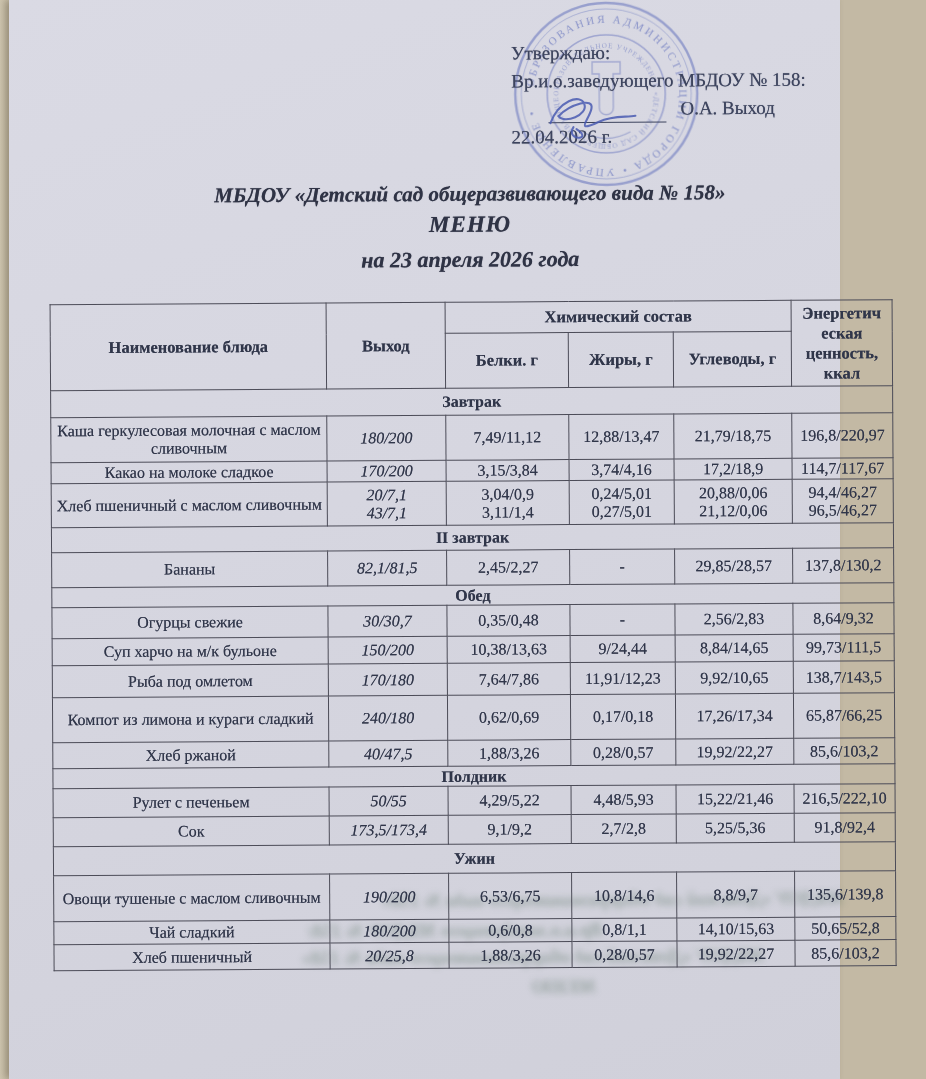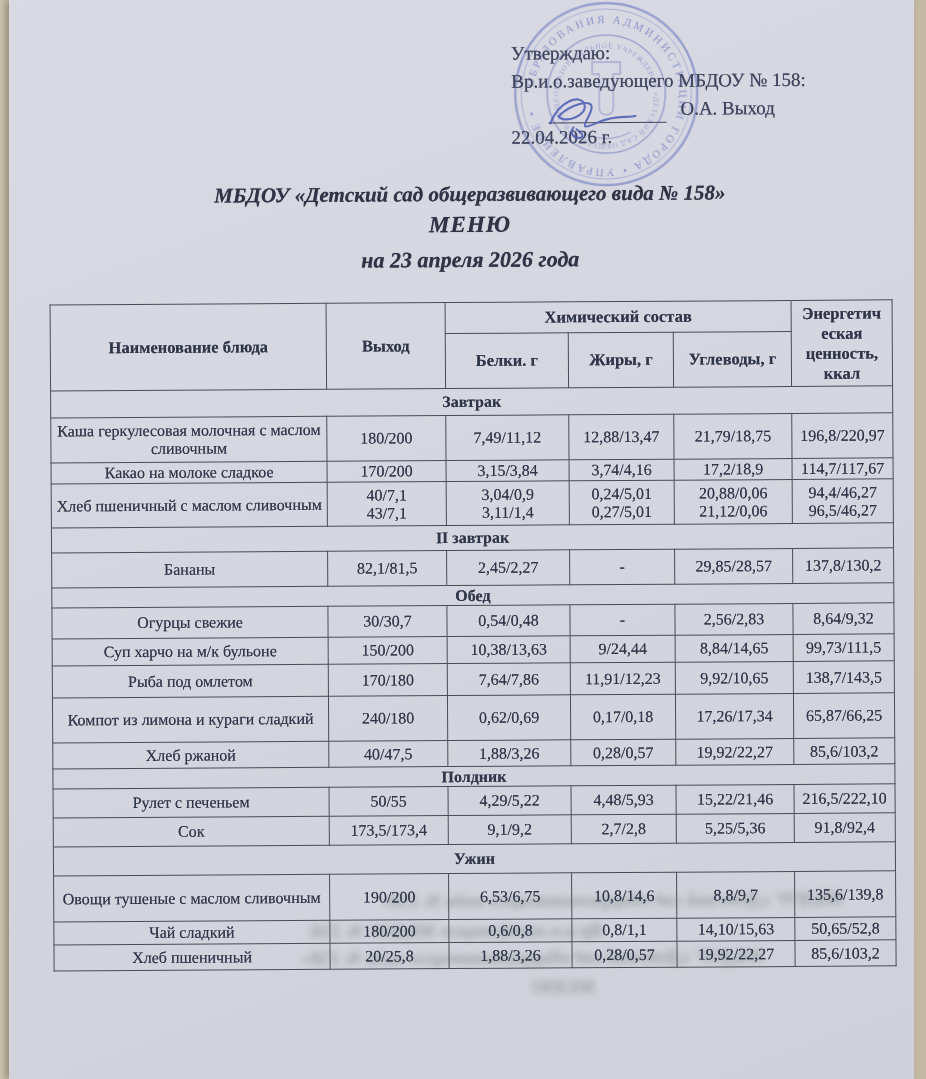--- a/index.html
+++ b/index.html
@@ -8,21 +8,21 @@
     background:#c3b9a4;
     font-family:"Liberation Serif","DejaVu Serif",serif;
     position:relative;
   }
   .photo{position:absolute;inset:0;}
   .desk-edge{
     position:absolute;left:0;top:0;width:22px;height:1079px;
     background:linear-gradient(90deg,#cfc6b0,#c9bfa9 60%,#b9ae97);
   }
   .paper{
-    position:absolute;left:9px;top:0;width:905px;height:1079px;
+    position:absolute;left:9px;top:0;width:831px;height:1079px;
     background:linear-gradient(160deg,#dadae4 0%,#d6d6e0 45%,#d0d0da 100%);
     box-shadow:-4px 0 7px rgba(60,50,30,.35);
   }
   .content{position:absolute;inset:0;transform:rotate(-.35deg);transform-origin:50% 50%;}
 
   
   .bleed{
     position:absolute;z-index:1;transform:scaleX(-1);
     filter:blur(3.2px);color:rgba(70,100,80,.40);
     font-weight:bold;font-style:italic;font-size:19px;white-space:nowrap;
@@ -67,21 +67,21 @@
     border:1.4px solid #4c4c58;
     padding:0 4px;overflow:hidden;
     font-size:16px;text-align:center;vertical-align:middle;
     white-space:pre-line;background:transparent;
   }
   table.menu th{font-weight:bold;font-size:16.5px;}
   th.va-top{vertical-align:top;padding-top:4px;}
   td.dish{text-align:left;padding-left:8px;font-size:16.5px;}
   td.section{font-weight:bold;font-size:17.5px;}
   td.va-top{vertical-align:top;padding-top:2px;}
-  td.out{font-size:16.5px;}
+  td.out{font-size:16.5px;font-style:italic;}
 </style>
 </head>
 <body>
 
 <div class="photo">
   <div class="desk-edge"></div>
 
   <div class="paper">
     <div class="content">
 
@@ -176,21 +176,21 @@
         <tr style="height:21px">
           <td class="dish">Какао на молоке сладкое</td>
           <td class="out">170/200</td>
           <td>3,15/3,84</td>
           <td>3,74/4,16</td>
           <td>17,2/18,9</td>
           <td>114,7/117,67</td>
         </tr>
         <tr style="height:44px">
           <td class="dish">Хлеб пшеничный с маслом сливочным</td>
-          <td class="out">40/7,1
+          <td class="out">20/7,1
 43/7,1</td>
           <td>3,04/0,9
 3,11/1,4</td>
           <td>0,24/5,01
 0,27/5,01</td>
           <td>20,88/0,06
 21,12/0,06</td>
           <td>94,4/46,27
 96,5/46,27</td>
         </tr>
@@ -206,21 +206,21 @@
           <td>29,85/28,57</td>
           <td>137,8/130,2</td>
         </tr>
 
         <tr style="height:20px">
           <td class="section" colspan="6">Обед</td>
         </tr>
         <tr style="height:31px">
           <td class="dish">Огурцы свежие</td>
           <td class="out">30/30,7</td>
-          <td>0,54/0,48</td>
+          <td>0,35/0,48</td>
           <td>-</td>
           <td>2,56/2,83</td>
           <td>8,64/9,32</td>
         </tr>
         <tr style="height:27px">
           <td class="dish">Суп харчо на м/к бульоне</td>
           <td class="out">150/200</td>
           <td>10,38/13,63</td>
           <td>9/24,44</td>
           <td>8,84/14,65</td>

